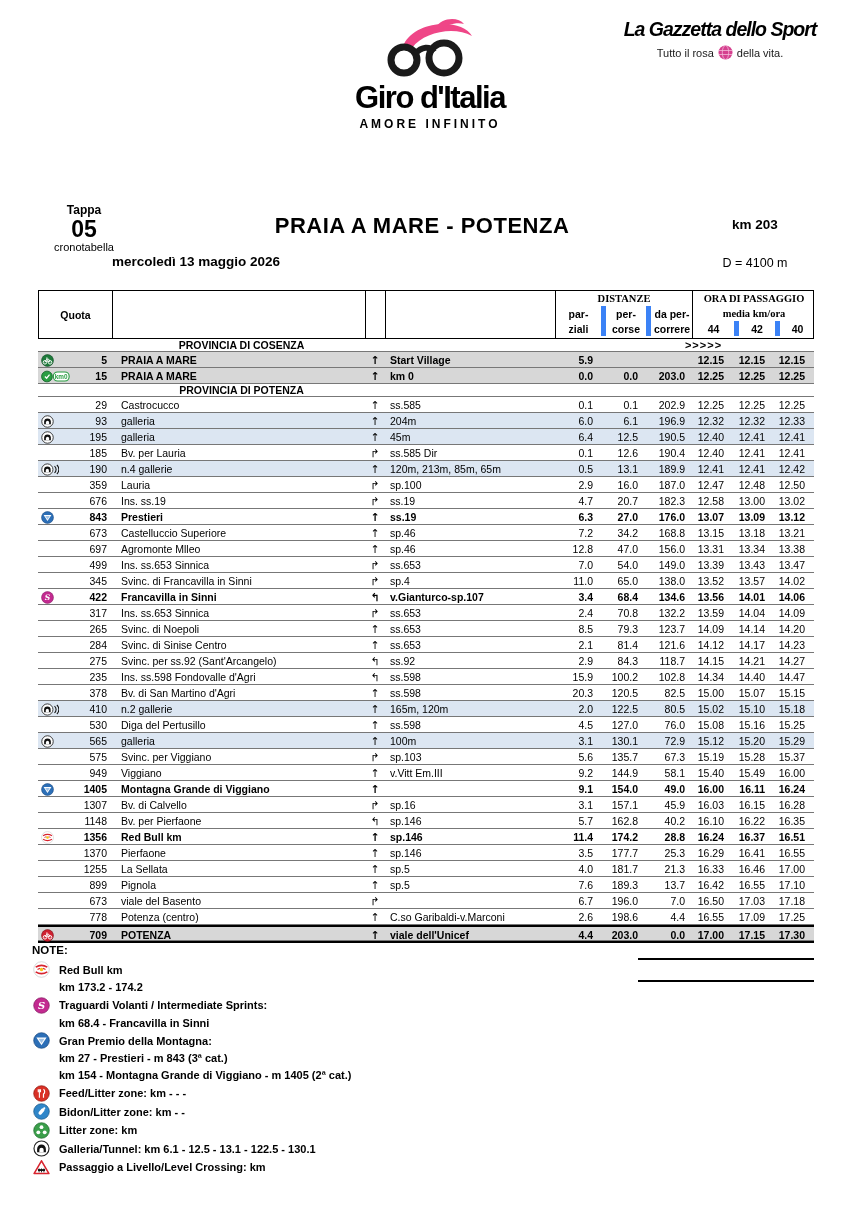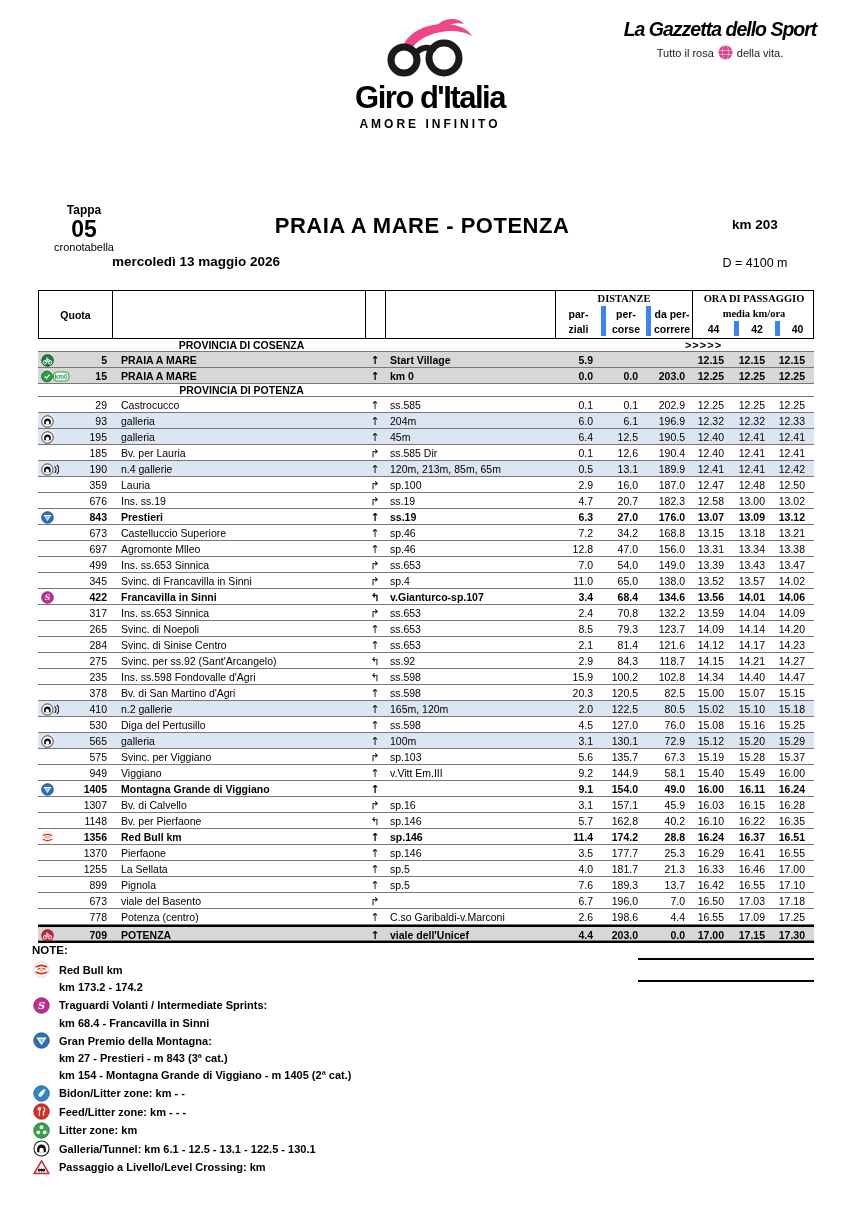--- a/index.html
+++ b/index.html
@@ -742,38 +742,38 @@
               <path d="M7.8 9.4 H16.2 L12 15.8 Z" fill="#9ec1e4"></path>
             </svg>
           </span>
           <span>Gran Premio della Montagna:</span>
         </div>
         <div class="note-sub">km 27 - Prestieri - m 843  (3ª cat.)</div>
         <div class="note-sub">km 154 - Montagna Grande di Viggiano - m 1405  (2ª cat.)</div>
         <div class="note-item">
           <span class="ni">
             <svg width="17" height="17" viewBox="0 0 24 24">
+              <circle cx="12" cy="12" r="11" fill="#d93025" stroke="#8f1810"></circle>
+              <path d="M9 6 v12 M7.4 6 v4.2 M10.6 6 v4.2" stroke="#fff" stroke-width="1.5" fill="none"></path>
+              <path d="M14.8 6 c2.2 1.6 2.2 5.2 0 6.8 V18" stroke="#fff" stroke-width="1.7" fill="none"></path>
+            </svg>
+          </span>
+          <span>Feed/Litter zone: km  -  - -</span>
+        </div>
+        <div class="note-item">
+          <span class="ni">
+            <svg width="17" height="17" viewBox="0 0 24 24">
               <circle cx="12" cy="12" r="11" fill="#2f86c9" stroke="#1b5684"></circle>
               <g transform="rotate(40 12 12)">
                 <rect x="9.6" y="6.8" width="4.8" height="10.4" rx="2.2" fill="#fff"></rect>
                 <rect x="10.7" y="4.7" width="2.6" height="2.6" rx="0.6" fill="#fff"></rect>
               </g>
             </svg>
           </span>
           <span>Bidon/Litter zone: km  -  -</span>
-        </div>
-        <div class="note-item">
-          <span class="ni">
-            <svg width="17" height="17" viewBox="0 0 24 24">
-              <circle cx="12" cy="12" r="11" fill="#d93025" stroke="#8f1810"></circle>
-              <path d="M9 6 v12 M7.4 6 v4.2 M10.6 6 v4.2" stroke="#fff" stroke-width="1.5" fill="none"></path>
-              <path d="M14.8 6 c2.2 1.6 2.2 5.2 0 6.8 V18" stroke="#fff" stroke-width="1.7" fill="none"></path>
-            </svg>
-          </span>
-          <span>Feed/Litter zone: km  -  - -</span>
         </div>
         <div class="note-item">
           <span class="ni">
             <svg width="17" height="17" viewBox="0 0 24 24">
               <circle cx="12" cy="12" r="11" fill="#3a9e4a" stroke="#1f6b2d"></circle>
               <g fill="#fff">
                 <circle cx="12" cy="7.3" r="2.7"></circle>
                 <circle cx="7.5" cy="14.6" r="2.7"></circle>
                 <circle cx="16.5" cy="14.6" r="2.7"></circle>
               </g>

